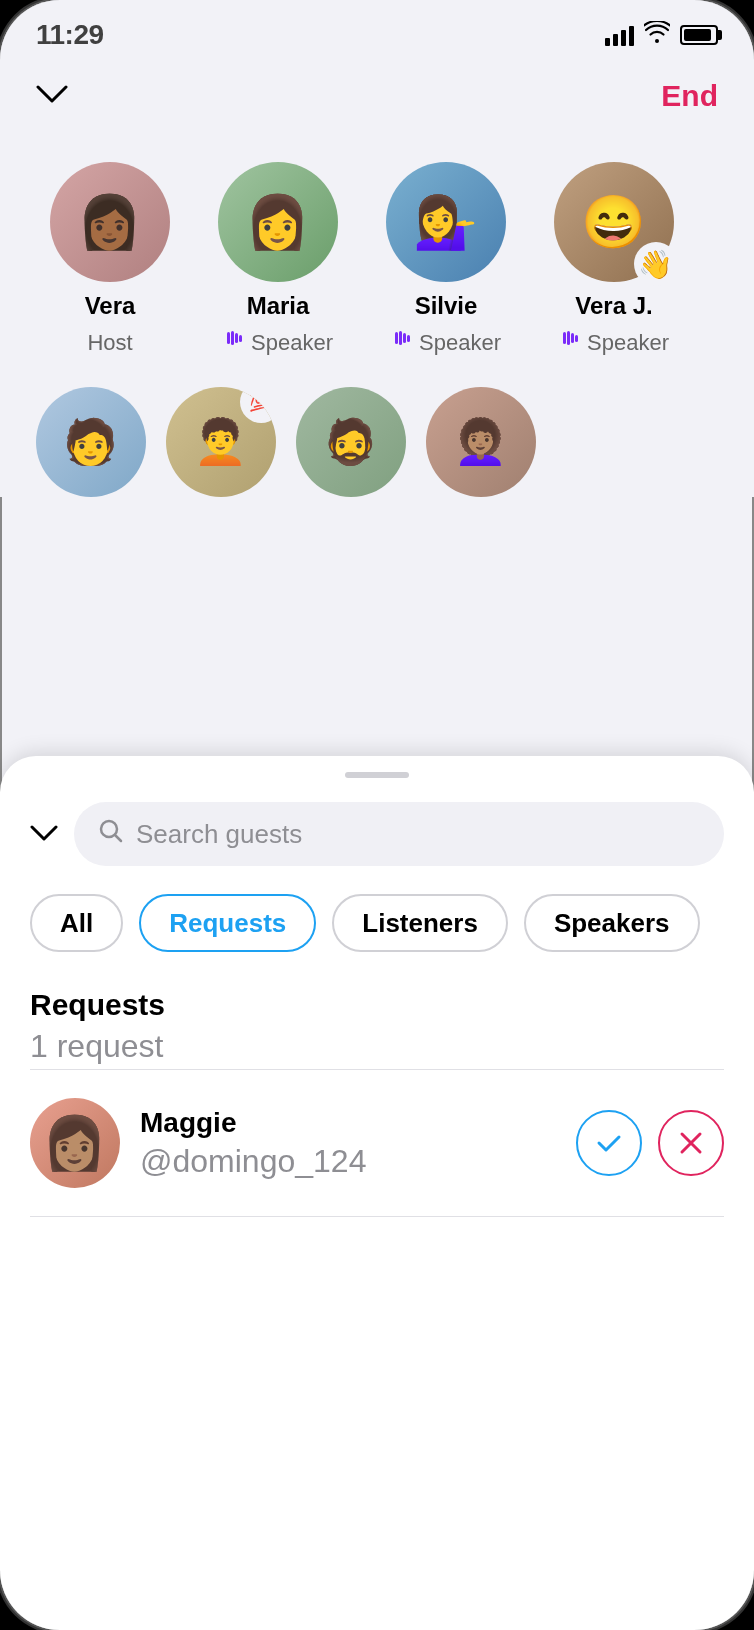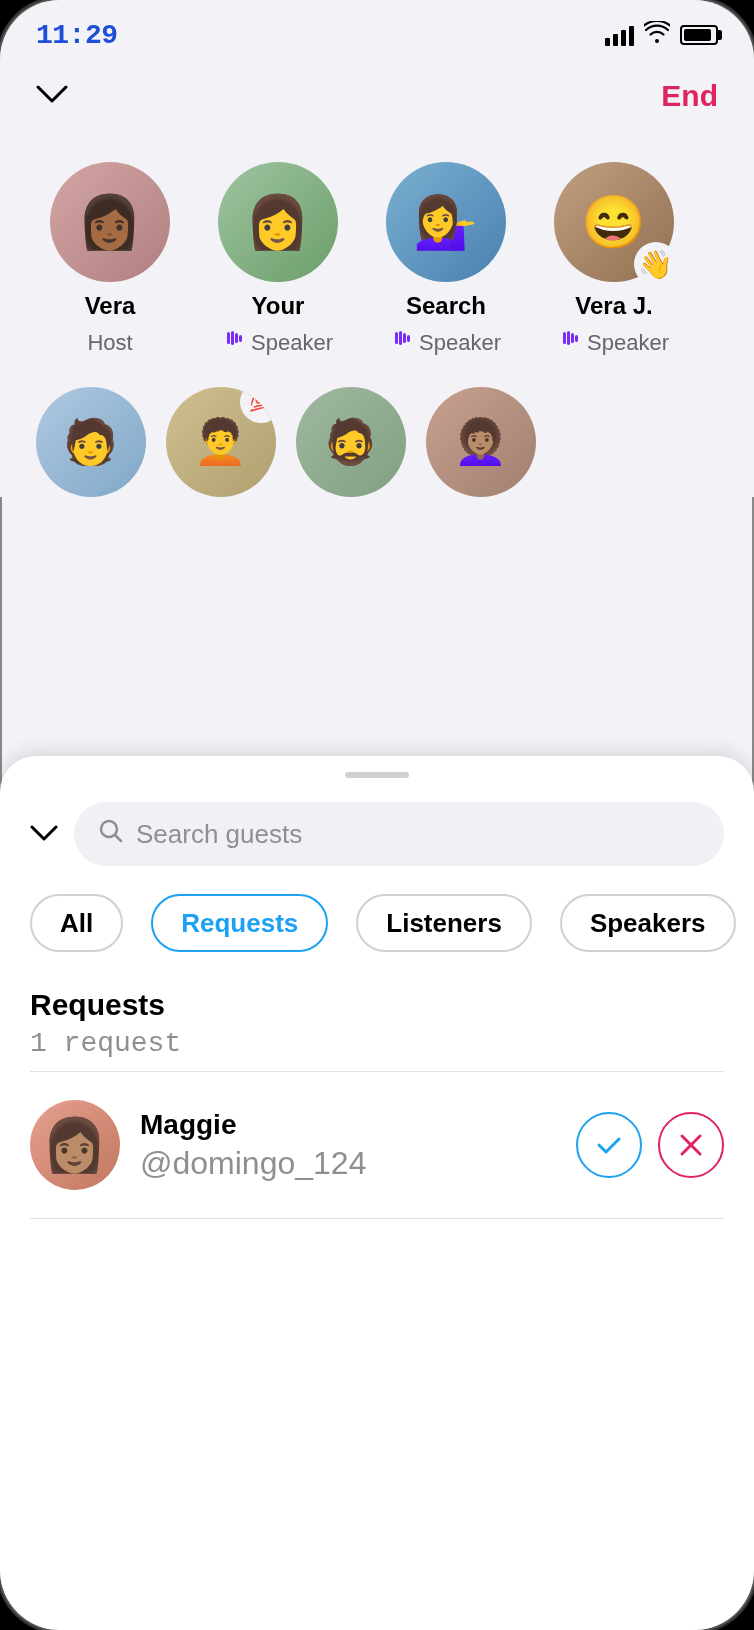--- a/index.html
+++ b/index.html
@@ -32,23 +32,22 @@
       align-items: center;
       justify-content: space-between;
       padding: 10px 36px 0 36px;
       position: relative;
       z-index: 10;
     }
 
     .status-time {
       font-size: 28px;
       font-weight: 600;
-      color: #1d4ed8;
+      color: #404040;
       letter-spacing: -0.5px;
-      font-family: Liberation Mono, monospace;
     }
 
     .status-icons {
       display: flex;
       align-items: center;
       gap: 10px;
     }
 
     .signal-bars {
       display: flex;
@@ -303,21 +302,21 @@
     }
 
     .search-placeholder {
       font-size: 26px;
       color: #8e8e93;
     }
 
     
     .tabs-row {
       display: flex;
-      gap: 28px;
+      gap: 16px;
       padding: 12px 30px;
       align-items: center;
     }
 
     .tab-pill {
       height: 58px;
       padding: 0 28px;
       border-radius: 29px;
       border: 2px solid #d0d0d5;
       background: #fff;
@@ -341,24 +340,23 @@
     }
 
     .requests-title {
       font-size: 30px;
       font-weight: 800;
       color: #000;
       margin-bottom: 6px;
     }
 
     .requests-count {
-      font-size: 28px;
+      font-size: 32px;
       color: #8e8e93;
-      margin-bottom: 12px;
-      font-family: Liberation Mono, monospace;
+      margin-bottom: 4px;
     }
 
     .divider {
       height: 1px;
       background: #e0e0e5;
       margin: 0 0 0 0;
     }
 
     
     .request-item {
@@ -487,41 +485,41 @@
         <span style="color:#666;font-size:22px;">Host</span>
       </div>
     </div>
 
     <div class="speaker-item">
       <div class="avatar-wrapper">
         <div class="avatar-circle avatar-maria">
           <div class="avatar-emoji">👩</div>
         </div>
       </div>
-      <span class="speaker-name">Your</span>
+      <span class="speaker-name">Maria</span>
       <div class="speaker-role">
         <span class="mic-icon">
           <svg width="22" height="22" viewBox="0 0 22 22" fill="none">
             <rect x="4" y="2" width="3" height="12" rx="1.5" fill="#7b2bf9"></rect>
             <rect x="8" y="1" width="3" height="14" rx="1.5" fill="#7b2bf9"></rect>
             <rect x="12" y="3" width="3" height="10" rx="1.5" fill="#7b2bf9"></rect>
             <rect x="16" y="5" width="3" height="7" rx="1.5" fill="#7b2bf9"></rect>
           </svg>
         </span>
         <span style="color:#666;font-size:22px;">Speaker</span>
       </div>
     </div>
 
     <div class="speaker-item">
       <div class="avatar-wrapper">
         <div class="avatar-circle avatar-silvie">
           <div class="avatar-emoji">💁‍♀️</div>
         </div>
       </div>
-      <span class="speaker-name">Search</span>
+      <span class="speaker-name">Silvie</span>
       <div class="speaker-role">
         <span class="mic-icon">
           <svg width="22" height="22" viewBox="0 0 22 22" fill="none">
             <rect x="4" y="2" width="3" height="12" rx="1.5" fill="#7b2bf9"></rect>
             <rect x="8" y="1" width="3" height="14" rx="1.5" fill="#7b2bf9"></rect>
             <rect x="12" y="3" width="3" height="10" rx="1.5" fill="#7b2bf9"></rect>
             <rect x="16" y="5" width="3" height="7" rx="1.5" fill="#7b2bf9"></rect>
           </svg>
         </span>
         <span style="color:#666;font-size:22px;">Speaker</span>

